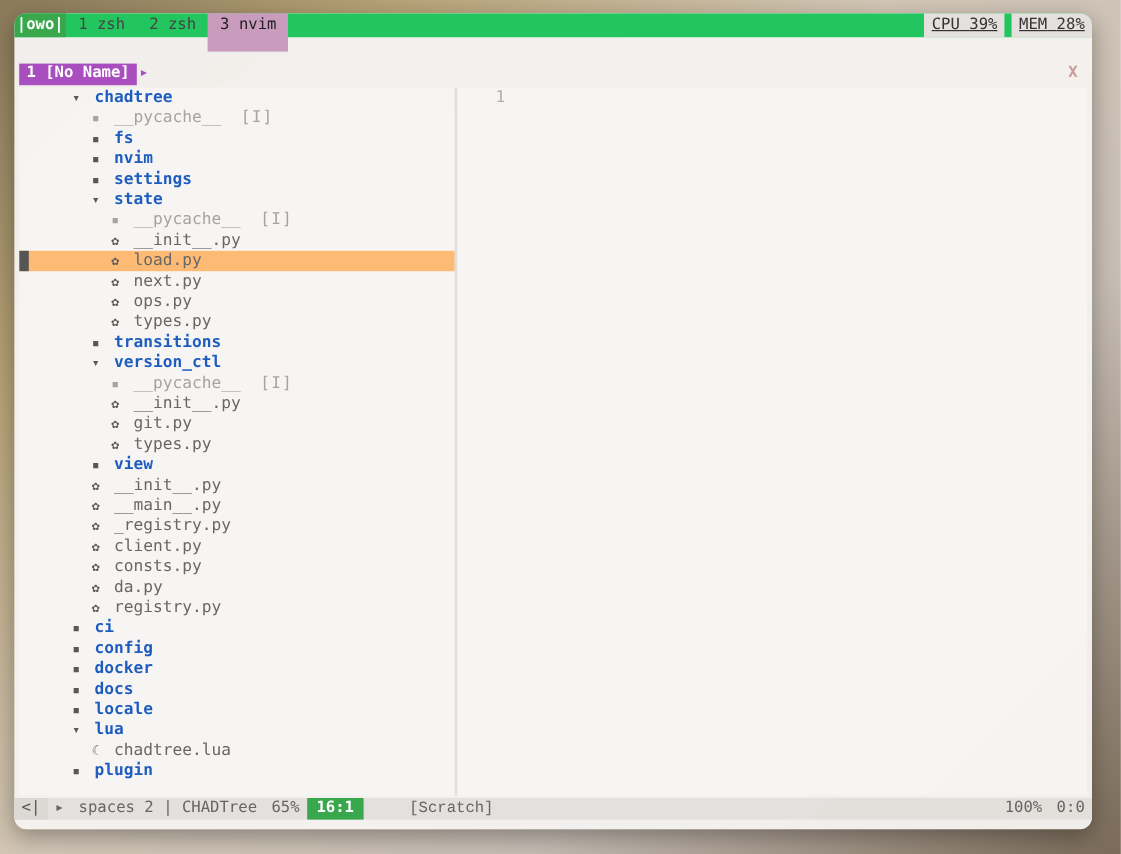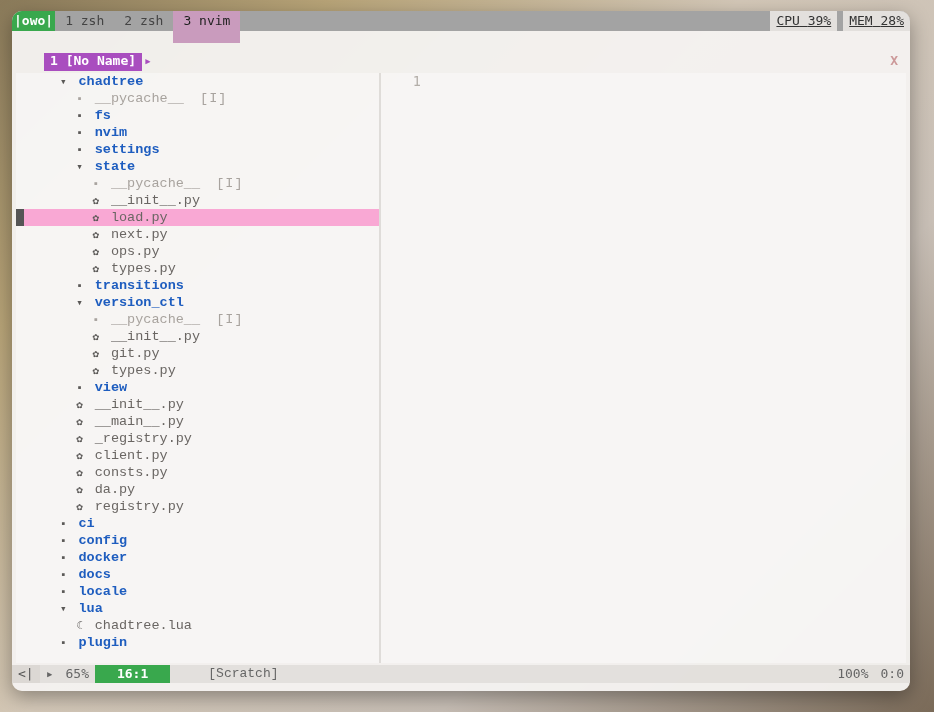--- a/index.html
+++ b/index.html
@@ -20,21 +20,21 @@
     height: 680px;
     background: rgba(244,242,240,0.97);
     border-radius: 10px;
     box-shadow: 0 6px 20px rgba(0,0,0,0.35);
     overflow: hidden;
   }
   .tmux-bar {
     display: flex;
     align-items: center;
     height: 20px;
-    background: #a3a3a3;
+    background: #22c55e;
     font-size: 13px;
     line-height: 20px;
     white-space: pre;
   }
   .tmux-session {
     background: #39a84d;
     color: #fff;
     padding: 0 2px;
     font-weight: bold;
   }
@@ -50,48 +50,46 @@
     top: 22px; left: 4px; right: 4px;
     height: 18px;
     display: flex;
     font-size: 13px;
   }
   .tabline-tab {
     background: #a94ebf;
     color: #fff;
     padding: 0 6px;
     font-weight: bold;
-    margin-left: 28px;
   }
   .tabline-sep { color: #a94ebf; padding-left:2px;}
   .tabline-spacer { flex: 1; }
   .tabline-close { color: #c99; padding: 0 8px; font-weight: bold; }
 
   .split {
     position: absolute;
     top: 42px; left: 4px; right: 4px; bottom: 28px;
     display: flex;
   }
   .sidebar {
     width: 365px;
     background: rgba(250,249,248,0.6);
     border-right: 2px solid rgba(200,195,190,0.5);
     overflow: hidden;
     position: relative;
-    font-family: Liberation Mono, monospace;
   }
   .tree {
     font-size: 13.5px;
     line-height: 17px;
     color: #5a5856;
     white-space: pre;
     padding-top: 0;
   }
   .tree-row { height: 17px; padding-left: 8px; }
-  .tree-row.selected { background: #f9a8d4; }
+  .tree-row.selected { background: #fdba74; }
   .ico { display:inline-block; width: 14px; text-align:center; font-size:11px; }
   .dir-name { color: #1e5dbf; font-weight: bold; }
   .file-name { color: #6a6663; }
   .muted { color: #a8a39e; }
   .ignore-tag { color: #a8a39e; letter-spacing: 1px; }
   .cursor-gutter {
     position: absolute;
     left: 0; width: 8px; height: 17px;
     background: #555;
   }
@@ -117,21 +115,21 @@
     left: 0; right: 0; bottom: 8px;
     height: 18px;
     display: flex;
     font-size: 13px;
     line-height: 18px;
     color: #666;
     background: rgba(225,222,218,0.9);
   }
   .sl-seg { padding: 0 6px; white-space: pre; }
   .sl-mode { background: #dcd8d4; color:#555;}
-  .sl-pos { background: #39a84d; color: #fff; padding: 0 22px; font-weight: bold; }
+  .sl-pos { background: #39a84d; color: #fff; padding: 0 8px; font-weight: bold; }
   .sl-spacer-mid { width: 30px; }
   .sl-spacer { flex: 1; }
   .sl-scratch { padding-left: 8px; font-family: Liberation Mono, monospace; }
 </style>
 </head>
 <body>
 
 <div class="window">
 
   <div class="tmux-bar">
@@ -161,20 +159,21 @@
       <div class="editor">
         <div class="gutter">
           <div>1</div>
         </div>
       </div>
     </div>
 
     <div class="statusline">
       <span class="sl-seg sl-mode">&lt;|</span>
       <span class="sl-seg">▸</span>
+      <span class="sl-seg"><span>spaces 2</span> <span>|</span> <span>CHADTree</span></span>
       <span class="sl-seg">65%</span>
       <span class="sl-seg sl-pos">16:1</span>
       <span class="sl-spacer-mid"></span>
       <span class="sl-seg sl-scratch">[Scratch]</span>
       <span class="sl-spacer"></span>
       <span class="sl-seg">100%</span>
       <span class="sl-seg">0:0</span>
     </div>
 
   </div>

